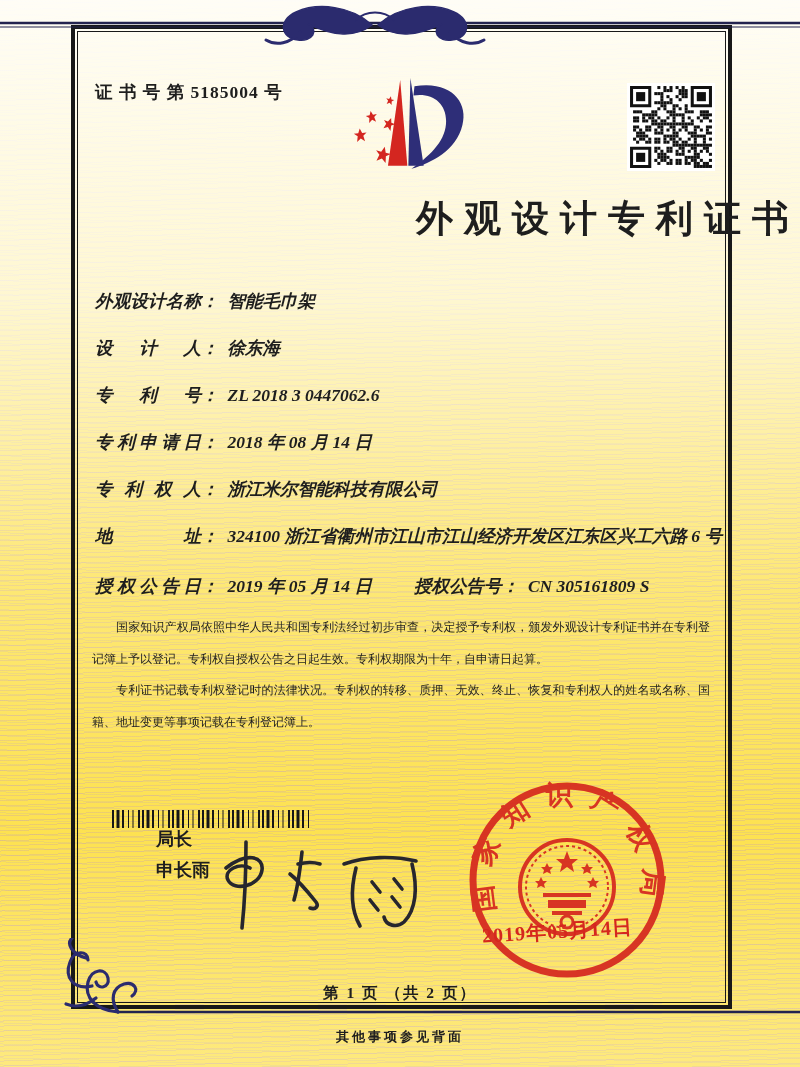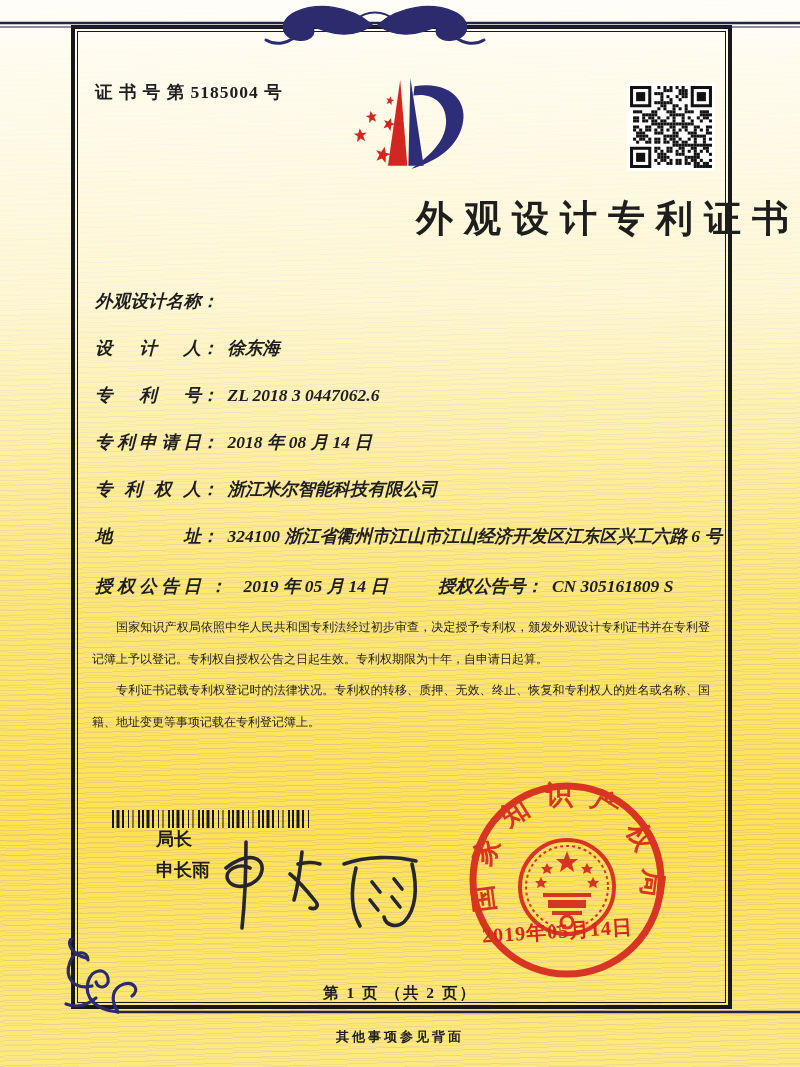--- a/index.html
+++ b/index.html
@@ -30,21 +30,21 @@
 
   .title { left:0; top:194px; width:800px; text-align:right; font-size:37px;
     font-weight:700; letter-spacing:11px; text-indent:11px; }
 
   .fields { left:95px; top:290px; right:78px; width:630px; font-size:17.5px; font-weight:600;font-style:italic; }
   .row { display:flex; align-items:flex-start; line-height:22px; margin-bottom:25px; }
   .lab { display:inline-block; width:106px; text-align:justify; text-align-last:justify; flex:none; }
   .colon { flex:none; }
   .val { margin-left:9px; flex:1; line-height:27px; margin-top:-2px; }
   .row .val.oneline { line-height:22px; margin-top:0; }
-  .grant-row { display:flex; column-gap:8px; }
+  .grant-row { display:flex; column-gap:0; }
   .grant-row .g2 { margin-left:42px; display:flex; }
 
   .paras { left:92px; top:612px; width:618px; font-size:12px; line-height:31.5px;
     text-align:justify; font-weight:500; }
   .paras p { text-indent:2em; }
 
   .barcode { left:112px; top:810px; width:200px; height:18px; }
 
   .signer { left:112px; top:824px; font-size:18px; font-weight:600; line-height:31px;margin-left:44px; }
   .signature { left:202px; top:834px; width:235px; height:102px; }
@@ -396,20 +396,21 @@
         <rect x="27" y="27" width="1" height="1"></rect>
       </g>
   </svg>
 
   <div class="layer title">外观设计专利证书</div>
 
   <div class="layer fields">
     <div class="row">
       <span class="lab">外观设计名称</span>
         <span class="colon">：</span>
+      <span class="val oneline">智能毛巾架</span>
     </div>
     <div class="row">
       <span class="lab">设计人</span>
         <span class="colon">：</span>
       <span class="val oneline">徐东海</span>
     </div>
     <div class="row">
       <span class="lab">专利号</span>
         <span class="colon">：</span>
       <span class="val oneline">ZL 2018 3 0447062.6</span>

